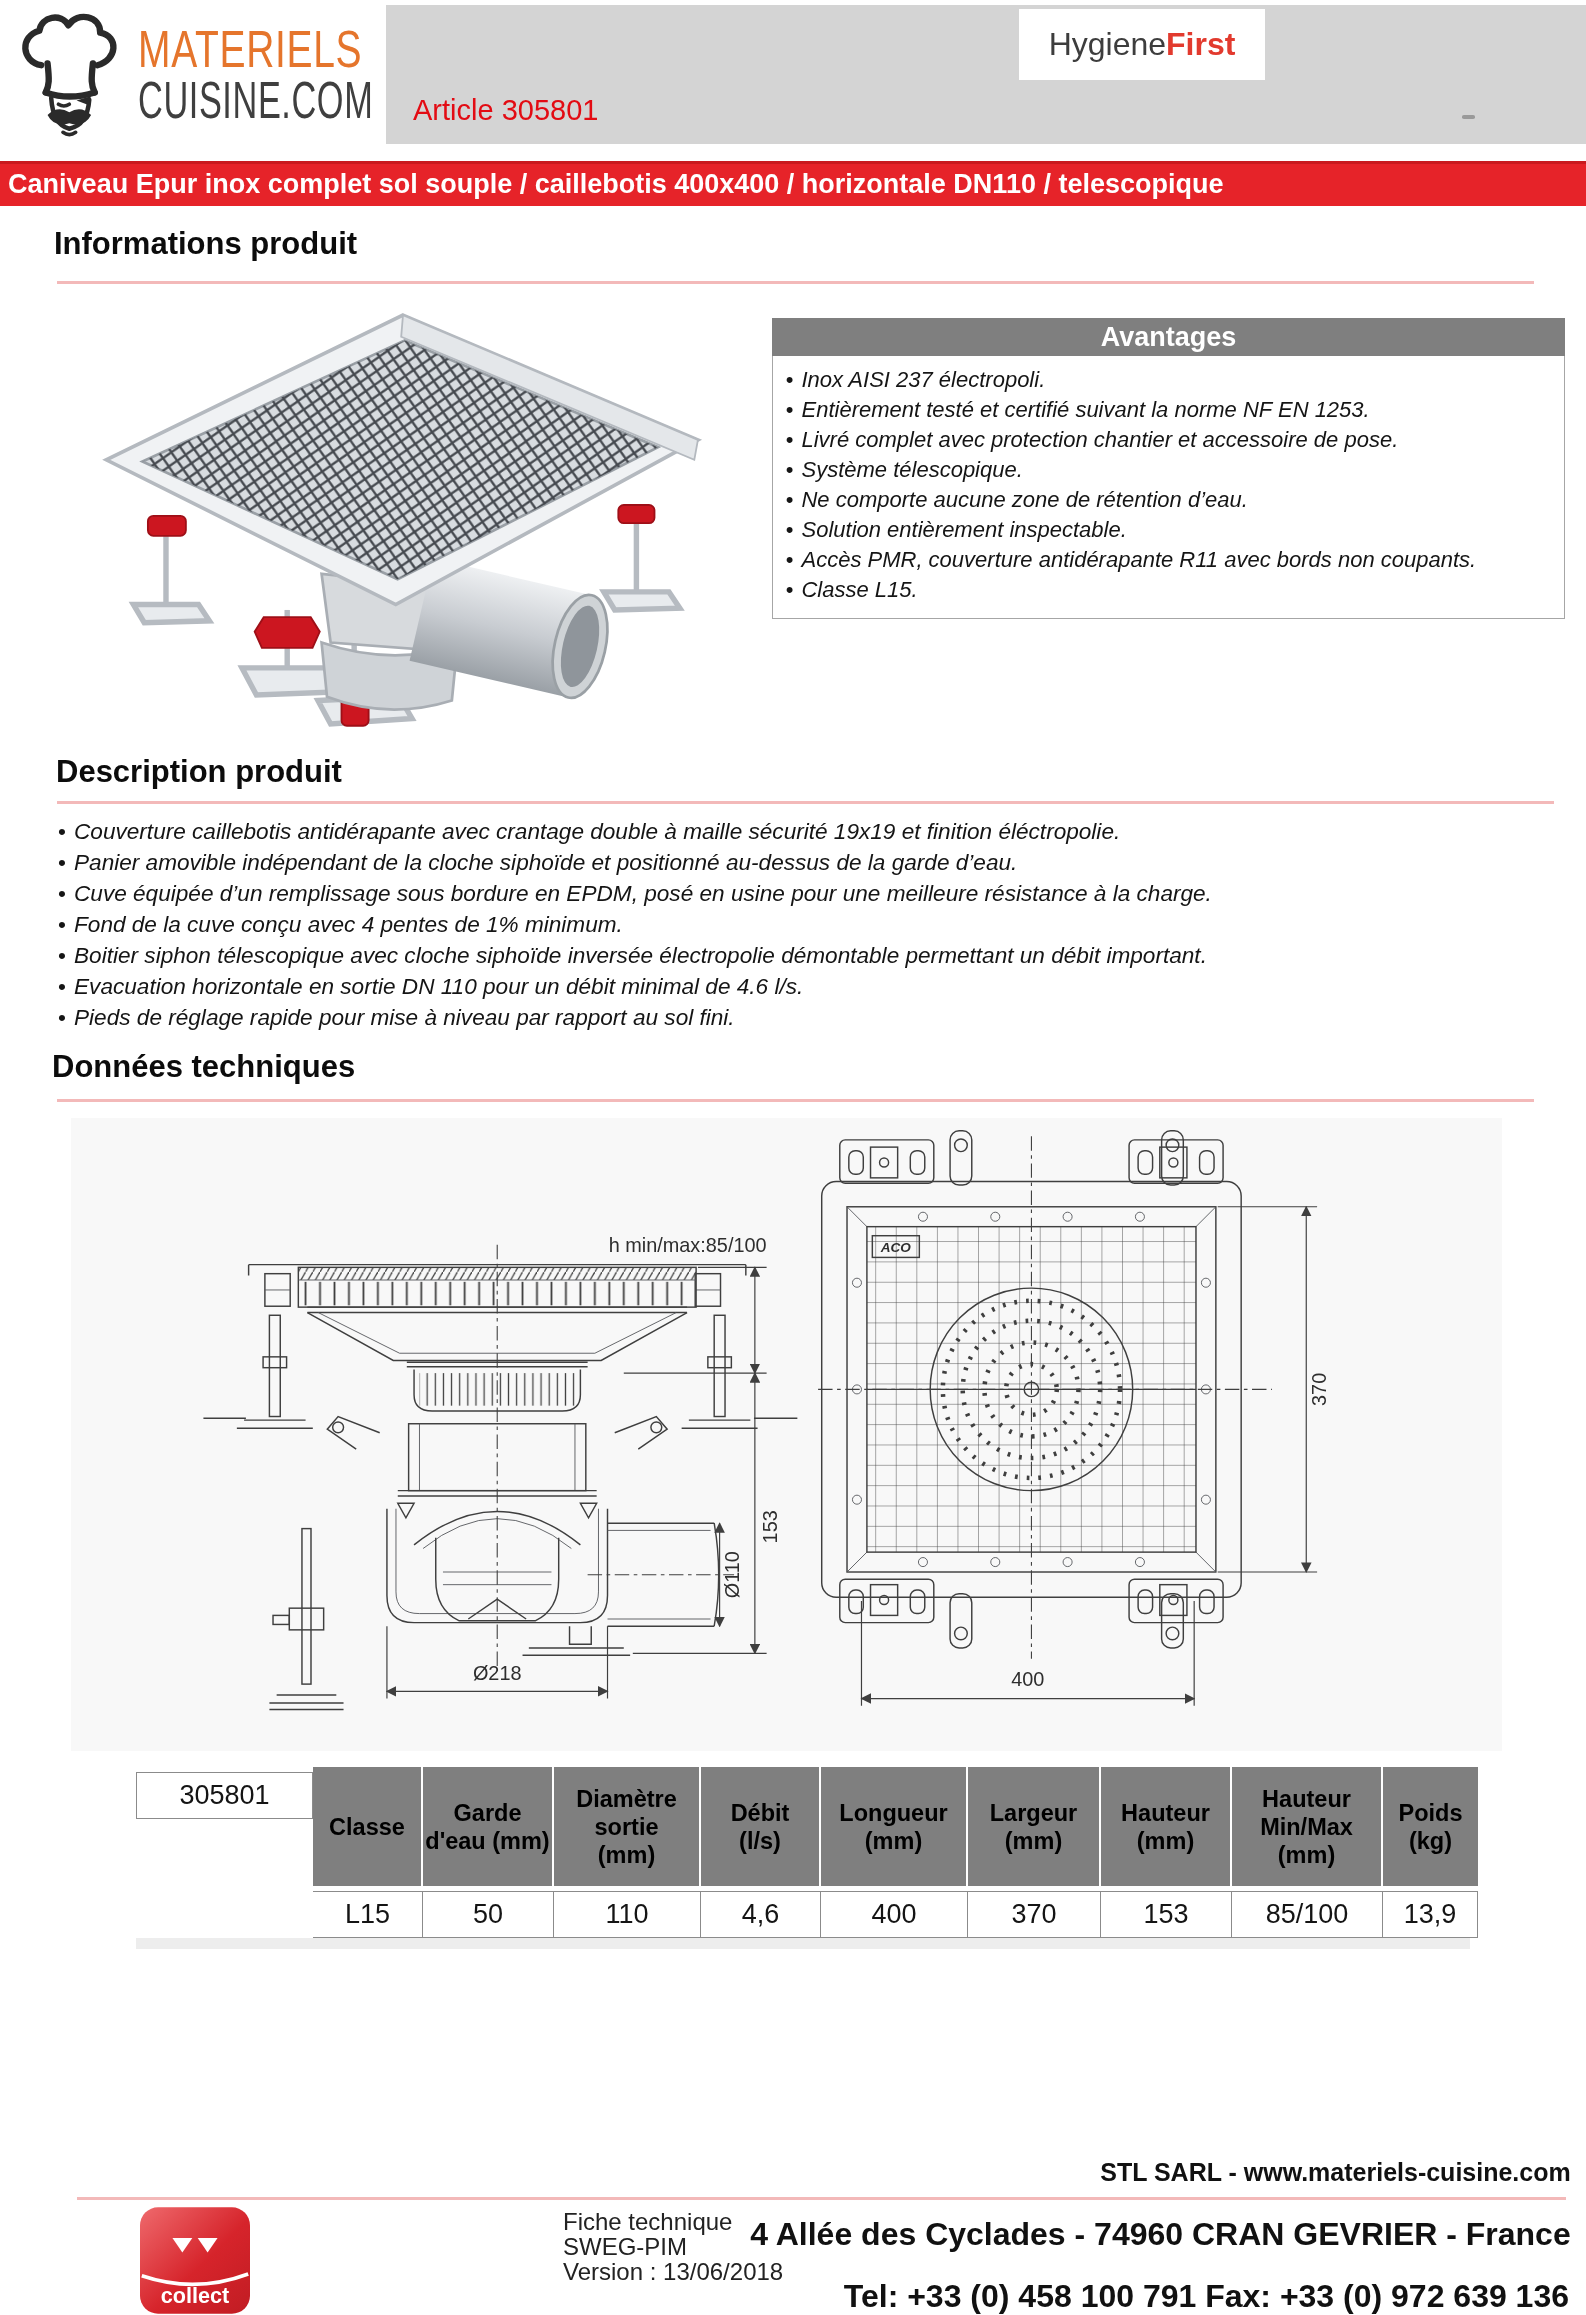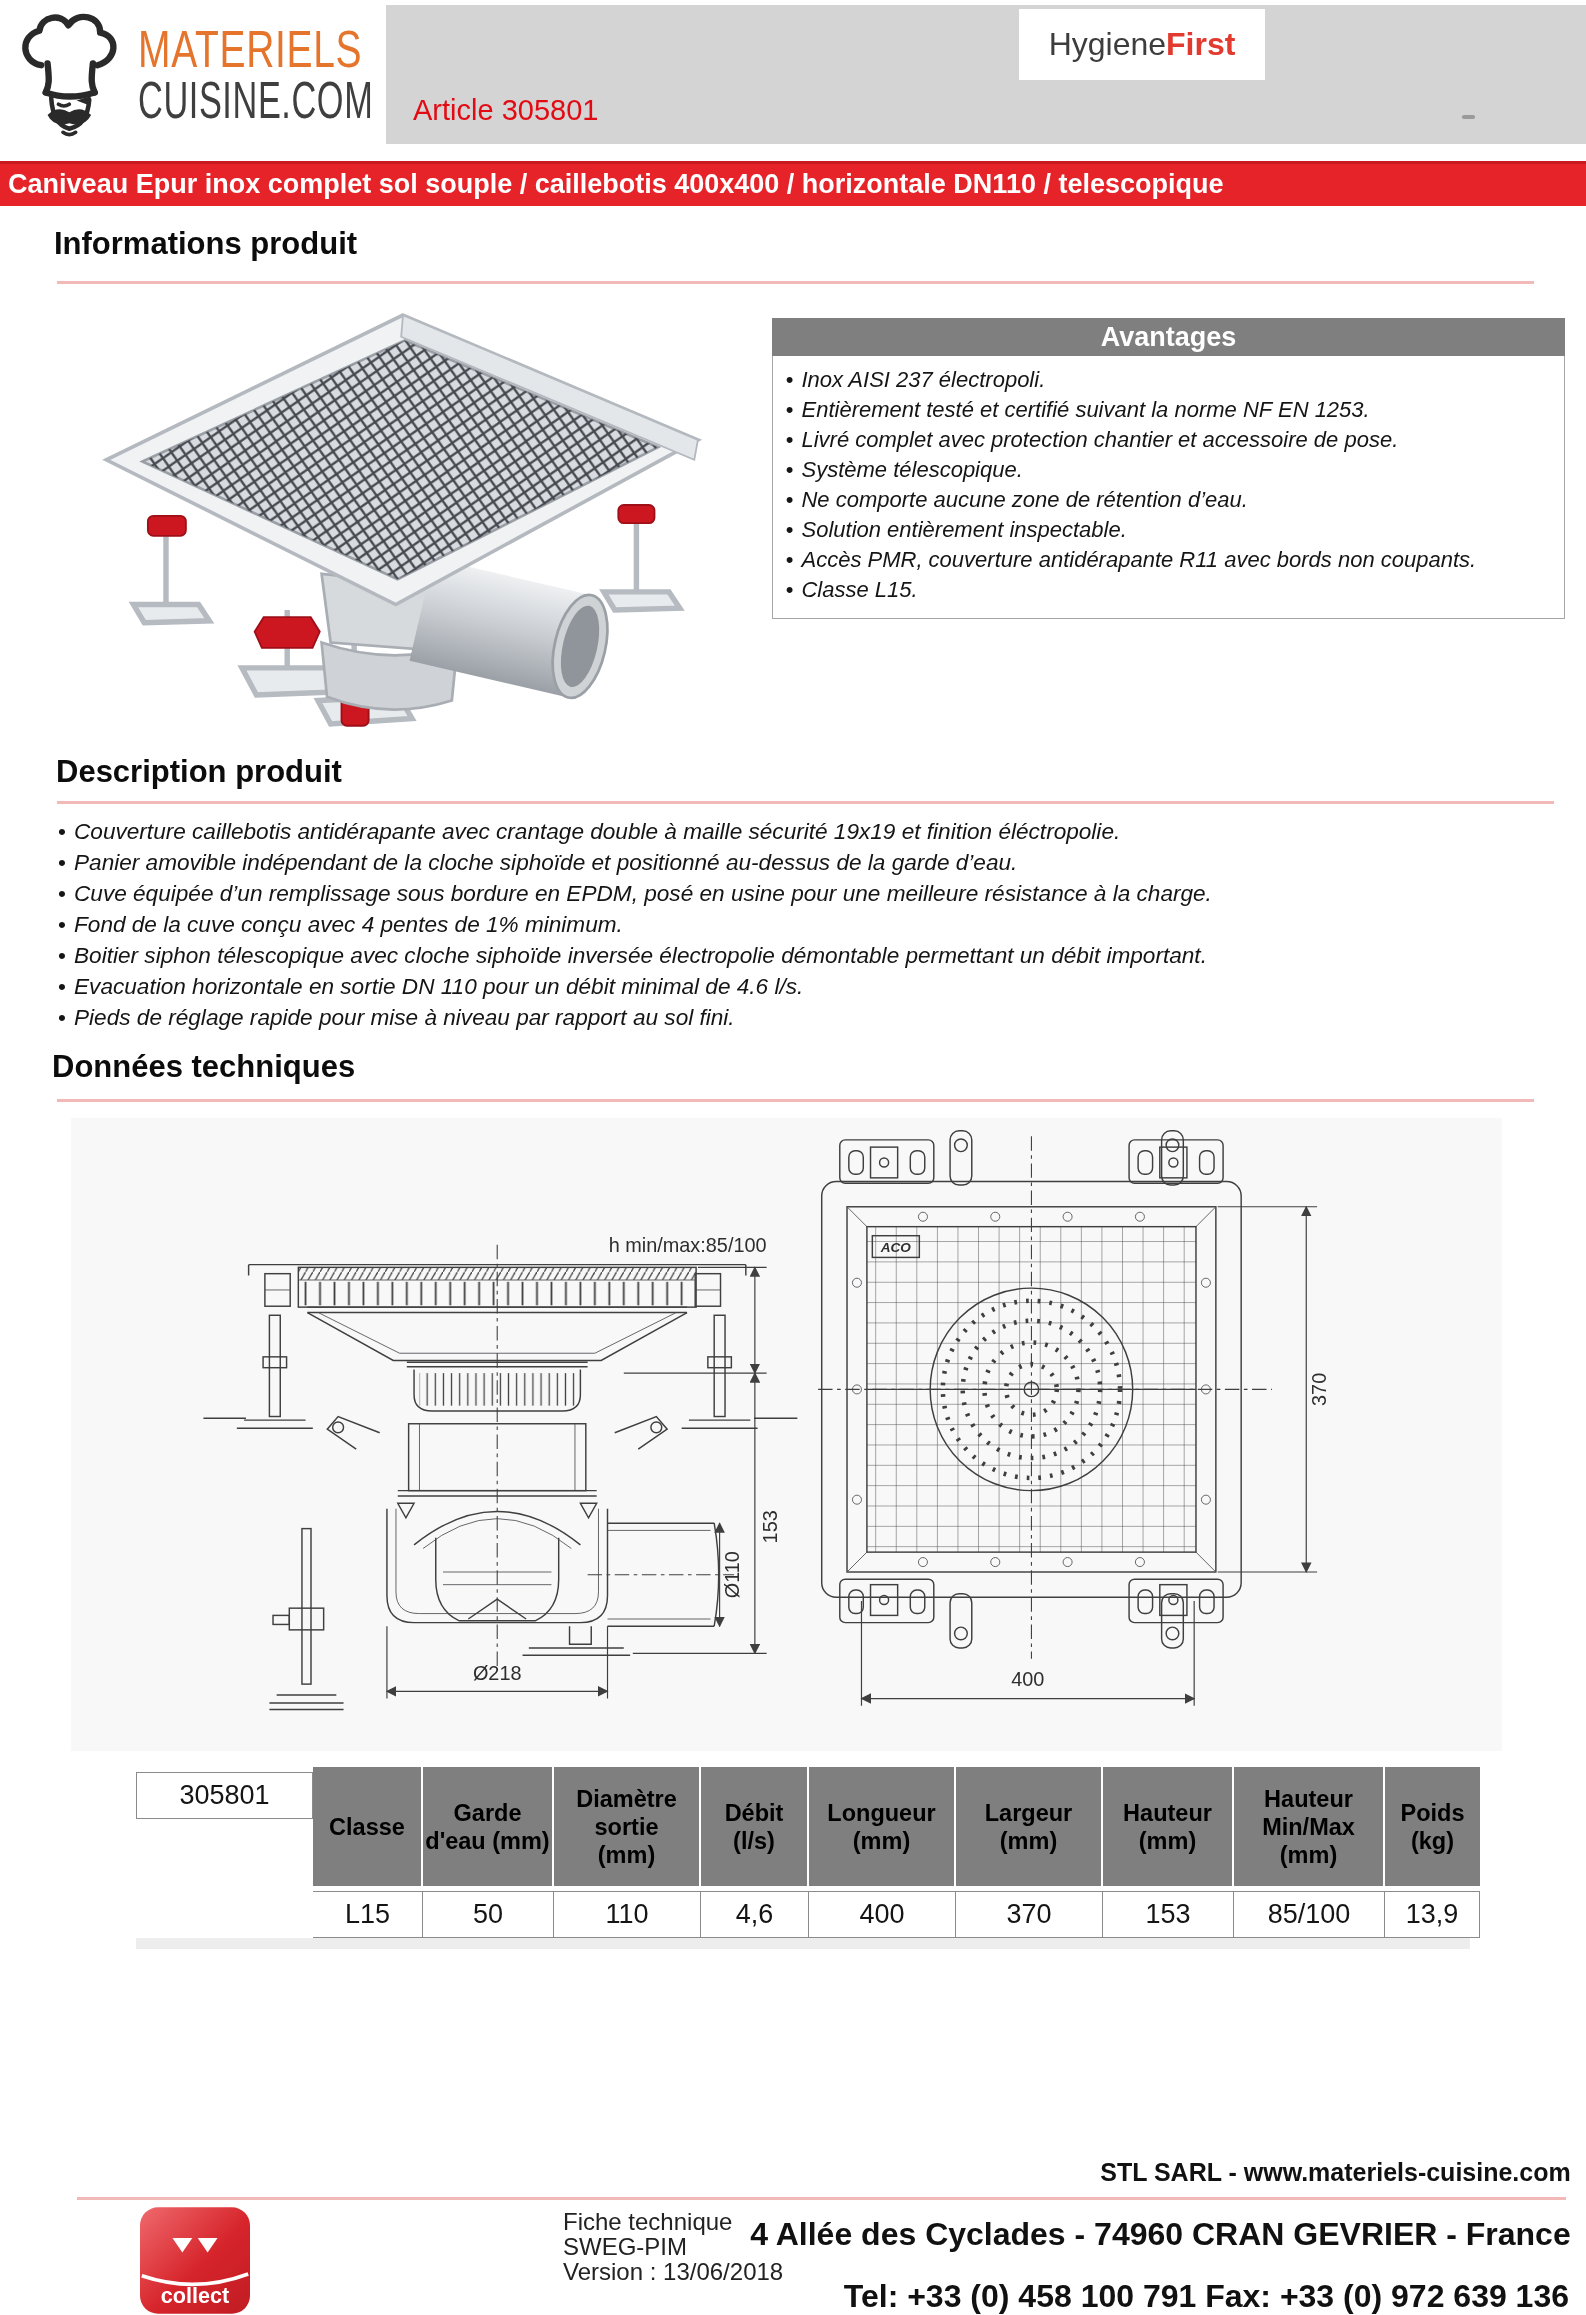--- a/index.html
+++ b/index.html
@@ -49,22 +49,22 @@
   
   .tbl{left:136px;top:1767px;display:flex;}
   .col{display:flex;flex-direction:column;box-sizing:border-box;}
   .col .h{height:119px;background:#7f7f7f;color:#000;font-weight:700;font-size:23.5px;line-height:28px;
           display:flex;align-items:center;justify-content:center;text-align:center;white-space:pre-line;
           border-right:2.7px solid #fff;box-sizing:border-box;}
   .col:last-child .h{border-right:none;}
   .col .v{height:47px;margin-top:4.5px;background:#fff;display:flex;align-items:center;justify-content:center;
           font-size:27px;color:#141414;border:0.9px solid #8b8b8b;border-left:none;border-bottom:1.8px solid #8b8b8b;box-sizing:border-box;}
   .col:first-child .v{border-left:0.9px solid #8b8b8b;}
-  .c1{width:177px}.c2{width:110px}.c3{width:131px}.c4{width:147px}.c5{width:108px}
-  .c6{width:147px}.c7{width:147px}.c8{width:131px}.c9{width:151px}.c10{width:95px}
+  .c1{width:177px}.c2{width:110px}.c3{width:131px}.c4{width:147px}.c5{width:120px}
+  .c6{width:147px}.c7{width:133px}.c8{width:131px}.c9{width:151px}.c10{width:95px}
   .tbl-shadow{left:136px;top:1938px;width:1334px;height:11px;background:#ededed;}
 
   
   .docinfo{left:563px;top:2209px;font-size:24px;line-height:25px;color:#222;}
   .company{right:16.3px;top:2158px;font-size:25px;font-weight:700;white-space:nowrap;}
   .rule-footer{left:77px;top:2197px;width:1489px;height:2.7px;background:#f3b9b9;}
   .address{right:16.3px;top:2216px;font-size:32px;font-weight:700;white-space:nowrap;}
   .phone{right:18px;top:2278px;font-size:32px;font-weight:700;white-space:nowrap;}
 </style>
 </head>

